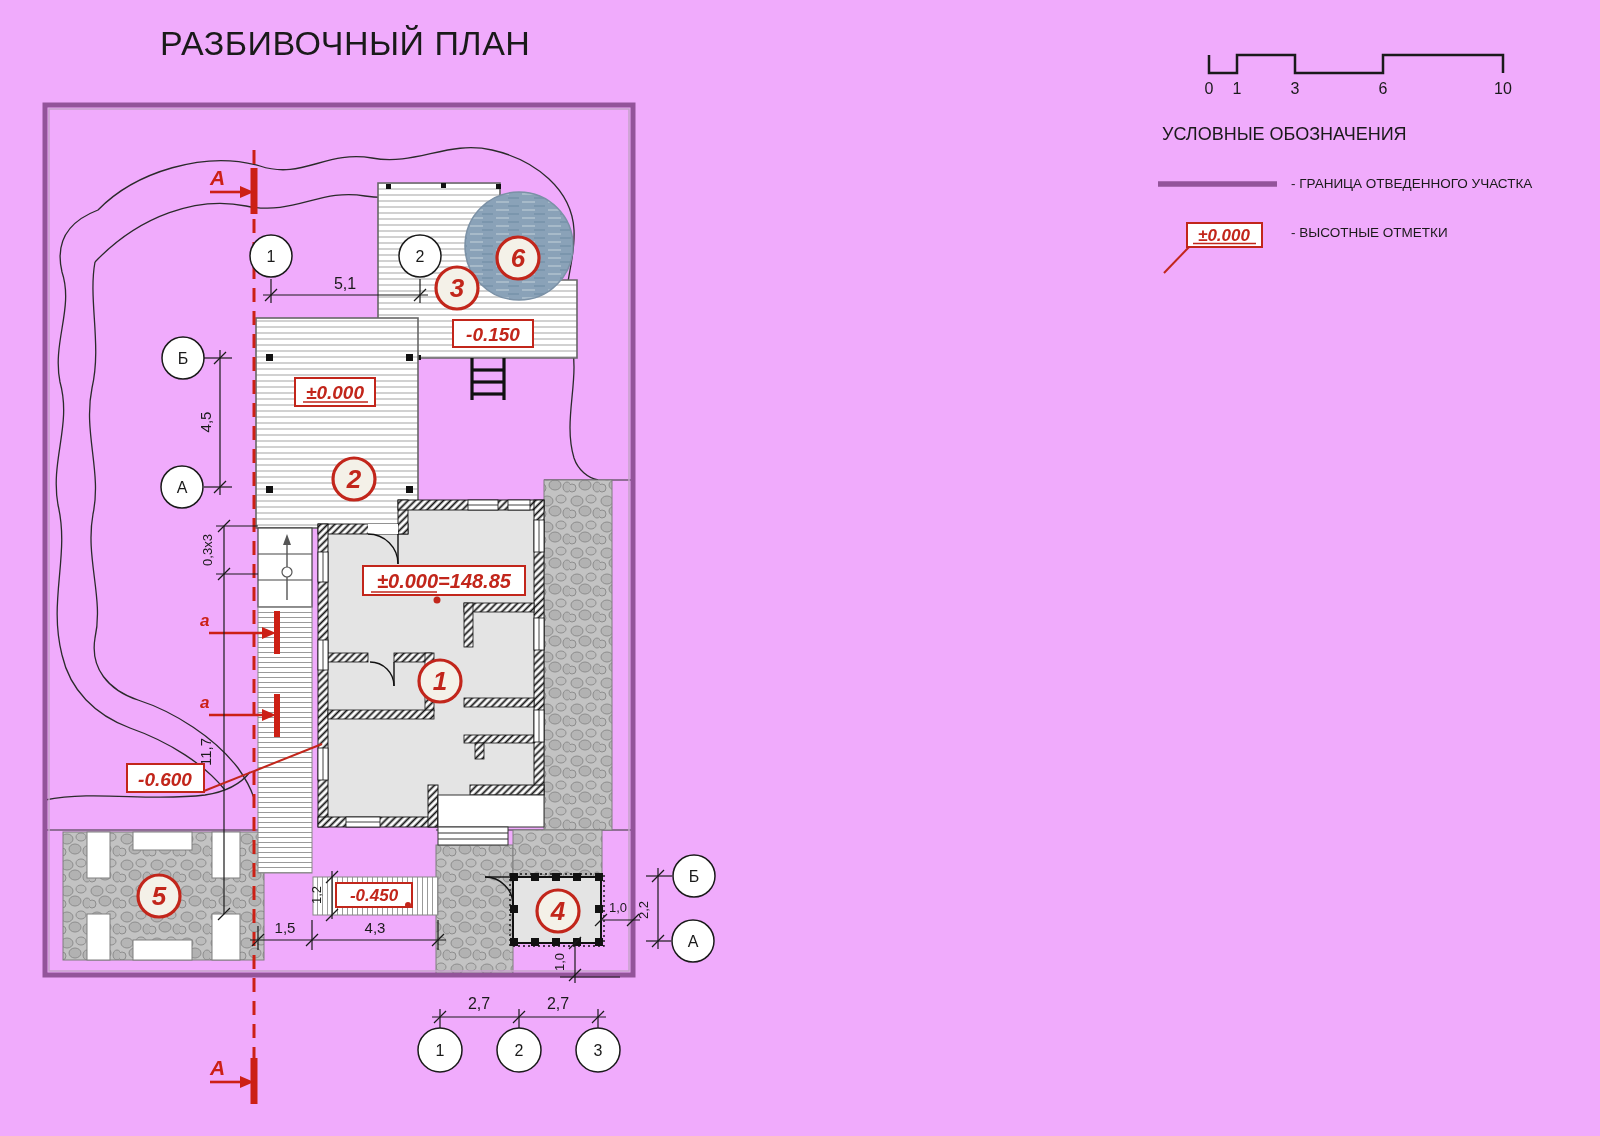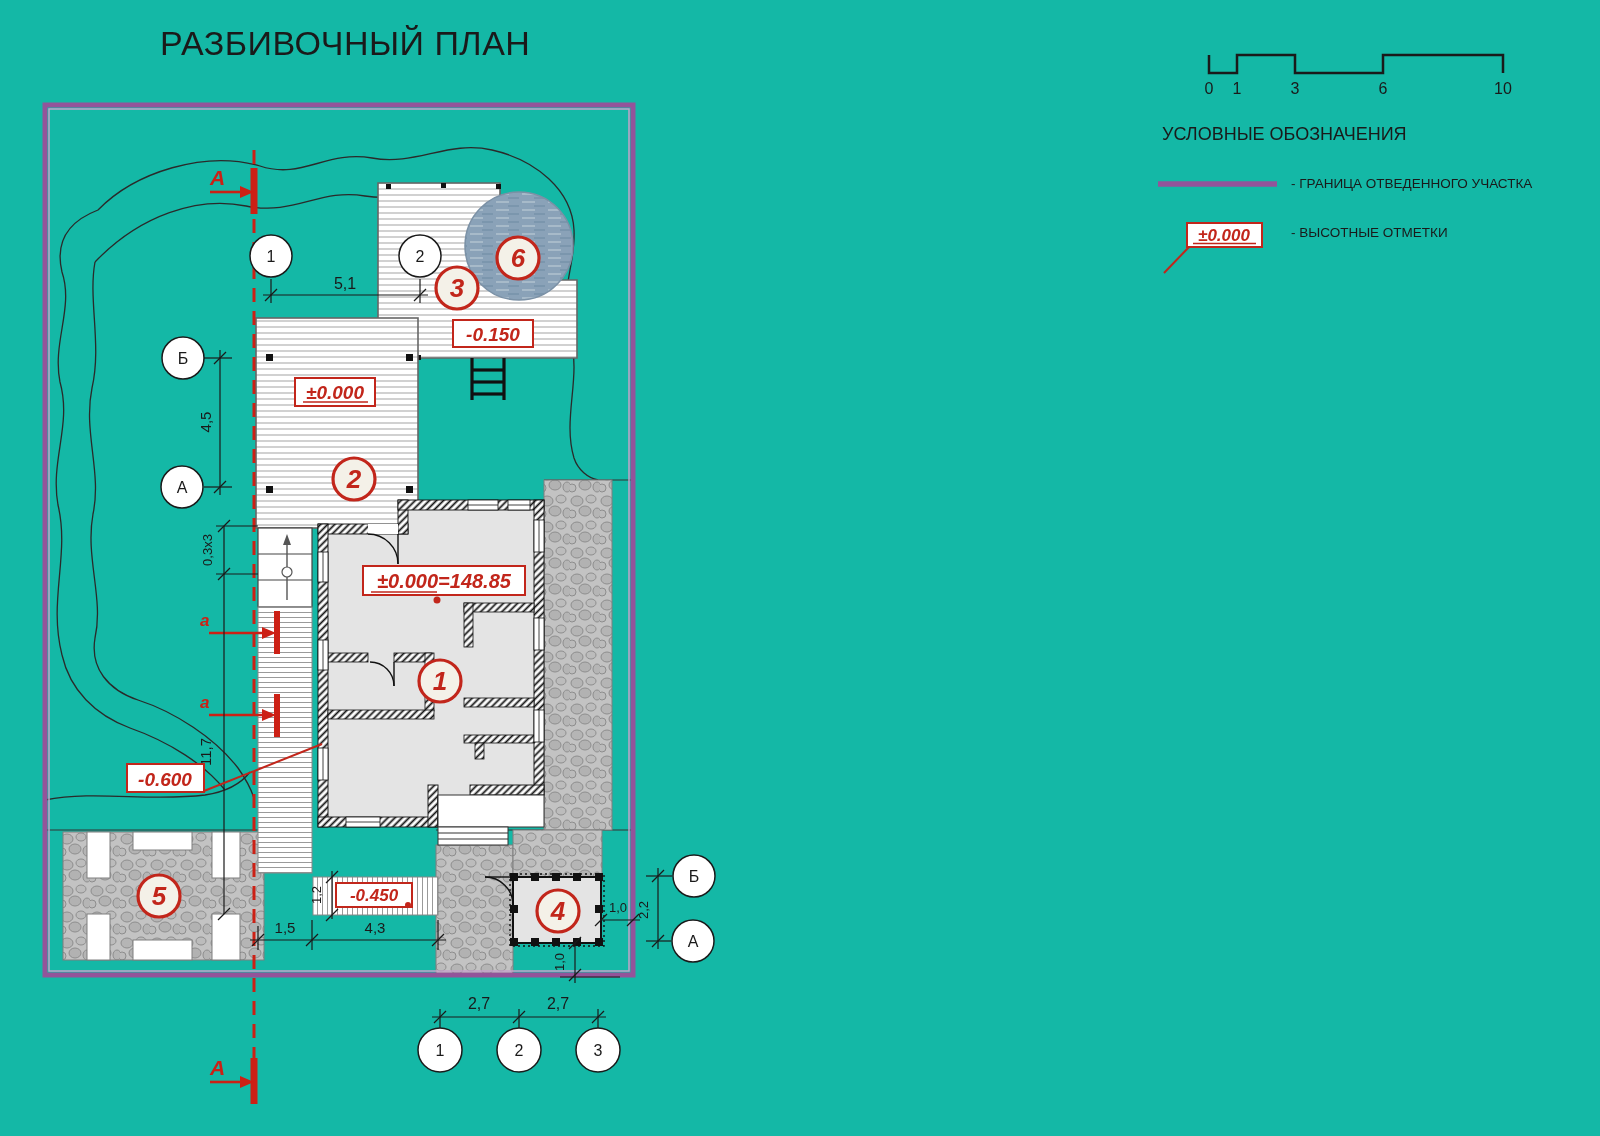--- a/index.html
+++ b/index.html
@@ -1,16 +1,16 @@
 <!DOCTYPE html>
 <html><head>
 <meta charset="utf-8">
 <style>
   html,body{margin:0;padding:0;background:#fff;}
-  #stage{position:relative;width:1600px;height:1136px;background:#14b8a6;overflow:hidden;
+  #stage{position:relative;width:1600px;height:1136px;background:#f0abfc;overflow:hidden;
          font-family:"Liberation Sans", sans-serif;}
   svg text{font-family:"Liberation Sans", sans-serif;fill:#1a1a1a;}
   .title-txt{font-size:34px;letter-spacing:.5px;}
   .legend-title{font-size:18px;}
   .legend-txt{font-size:13.5px;}
   .scale-num{font-size:16px;text-anchor:middle;}
   .dim{font-size:15px;text-anchor:middle;}
   .dim-sm{font-size:13px;text-anchor:middle;}
   .dim-lg{font-size:16px;text-anchor:middle;}
   .axis-txt{font-size:16px;text-anchor:middle;}

